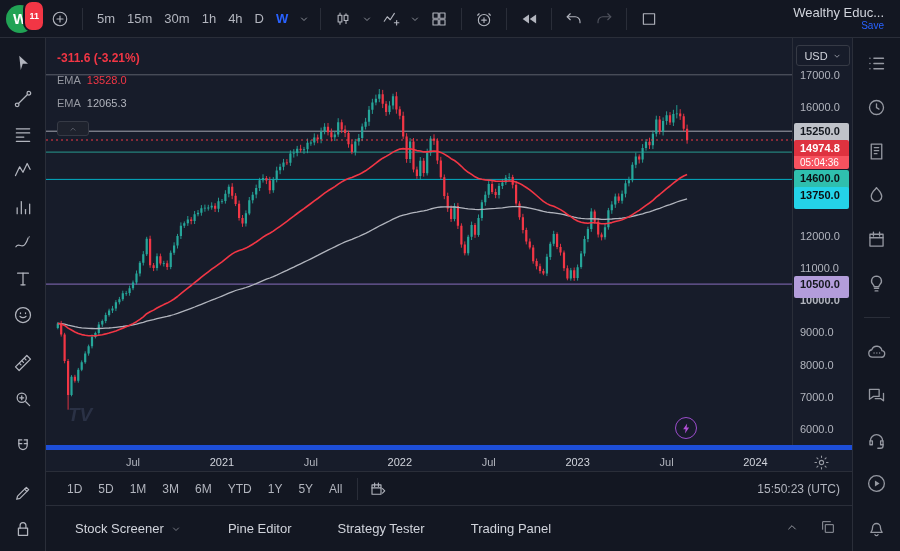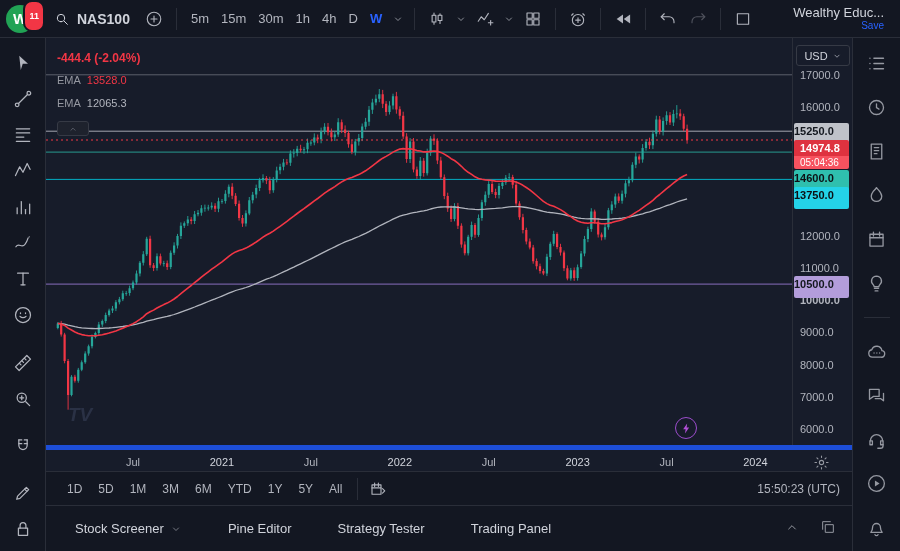--- a/index.html
+++ b/index.html
@@ -35,21 +35,21 @@
 .side-btn{width:24px;height:24px;display:flex;align-items:center;justify-content:center;color:#9598a1}
 .sdiv{width:26px;height:1px;background:#2a2e39;margin:1px 0}
 .side-btn.pinB{margin-top:auto}
 
 .main{position:absolute;top:38px;left:46px;width:806px;height:513px;display:flex;flex-direction:column;background:#171c2a}
 .plot-row{display:flex;height:407px;flex:none}
 .plot{position:relative;width:746px;height:407px}
 .plot>svg{position:absolute;inset:0}
 .price-axis{position:relative;width:60px;border-left:1px solid #2a2e39;font-size:11px}
 .tick{position:absolute;left:7px;color:#b2b5be;white-space:nowrap}
-.badge{position:absolute;left:1px;right:3px;height:22px;line-height:16px;border-radius:2px;font-size:11px;font-weight:600}
+.badge{position:absolute;left:1px;right:3px;height:22px;line-height:16px;padding-left:6px;border-radius:2px;font-size:11px;font-weight:600}
 .price-badge{position:absolute;left:1px;right:3px;border-radius:2px;overflow:hidden;color:#fff}
 .pb-price{height:16px;line-height:16px;padding-left:6px;font-size:11px;font-weight:700}
 .pb-cd{height:13px;line-height:13px;padding-left:6px;font-size:10px}
 .usd-select{position:absolute;top:7px;left:3px;width:54px;height:21px;border:1px solid #363a45;border-radius:3px;display:flex;align-items:center;justify-content:center;gap:4px;color:#d1d4dc;font-size:11px;background:#171c2a;z-index:3}
 .time-axis{position:relative;height:26px;border-top:5px solid #1d4ed8;font-size:11px;flex:none}
 .xtick{position:absolute;top:6px;transform:translateX(-50%);color:#b2b5be}
 .xtick.yr{color:#d1d4dc}
 .axis-gear{position:absolute;right:22px;top:4px;width:17px;height:17px;color:#9598a1;display:flex}
 
 .interval-bar{height:34px;border-top:1px solid #2a2e39;background:#131722;display:flex;align-items:center;padding:0 10px 0 14px;gap:2px;font-size:12px;flex:none}
@@ -73,29 +73,20 @@
 .boost{position:absolute;left:629px;top:379px;width:22px;height:22px;border:1.5px solid #9c4dcc;border-radius:50%;color:#b24fd8;display:flex;align-items:center;justify-content:center;background:rgba(23,28,42,.55);z-index:2}
 </style>
 </head>
 <body>
 
 <header class="topbar">
   <div class="logo-wrap">
     <div class="logo-circle">W</div>
     <div class="logo-badge">11</div>
   </div>
-  <button class="symbol-search">
-    <span class="icon i16" data-icon="search">
-        <svg viewBox="0 0 24 24">
-          <path d="M15.3 15.3 20 20" fill="none" stroke="currentColor" stroke-width="1.5" stroke-linecap="round" stroke-linejoin="round"></path>
-          <path d="M10.5 16a5.5 5.5 0 1 0 0-11 5.5 5.5 0 0 0 0 11Z" fill="none" stroke="currentColor" stroke-width="1.5" stroke-linecap="round" stroke-linejoin="round"></path>
-        </svg>
-      </span>
-    <span>NAS100</span>
-  </button>
   <button class="icon-btn">
       <span class="icon i18" data-icon="plus-circle">
         <svg viewBox="0 0 24 24">
           <path d="M12 21a9 9 0 1 0 0-18 9 9 0 0 0 0 18Z" fill="none" stroke="currentColor" stroke-width="1.5" stroke-linecap="round" stroke-linejoin="round"></path>
           <path d="M12 8v8" fill="none" stroke="currentColor" stroke-width="1.5" stroke-linecap="round" stroke-linejoin="round"></path>
           <path d="M8 12h8" fill="none" stroke="currentColor" stroke-width="1.5" stroke-linecap="round" stroke-linejoin="round"></path>
         </svg>
       </span>
     </button>
   <div class="vsep"></div>
@@ -448,21 +439,21 @@
           <path d="M0 246.1H746" stroke="#9575cd" stroke-width="1" fill="none" opacity="0.9"></path>
           <path d="M11.8 284.1V291.3M25.5 337.1V358.3M32.3 329.9V344.7M35.7 322.4V333.2M39.2 313.3V325.8M42.6 306.6V317.7M46.0 296.5V310.4M49.4 293.6V300.4M52.8 283.9V297.1M56.3 281.5V288.9M59.7 274.6V285.2M63.1 270.7V278.6M66.5 267.9V275.0M69.9 262.1V273.1M73.4 258.9V266.4M76.8 252.7V263.1M80.2 252.9V257.8M83.6 247.6V257.7M87.0 242.5V252.2M90.5 232.5V246.6M93.9 223.0V238.4M97.3 213.1V227.5M100.7 198.8V218.0M111.0 215.4V232.6M117.8 222.8V228.5M124.7 212.5V231.2M128.1 204.3V216.9M131.5 195.9V210.5M134.9 184.4V201.0M138.3 183.4V190.0M141.8 178.0V187.9M148.6 173.0V186.0M152.0 172.0V178.3M155.4 167.1V177.7M158.9 166.6V173.7M162.3 166.8V172.6M165.7 164.3V171.7M172.5 159.7V174.2M176.0 161.0V165.8M179.4 152.2V165.6M182.8 146.5V159.3M199.9 172.4V188.5M203.3 159.0V177.2M206.7 153.9V165.4M210.2 146.6V160.3M213.6 139.8V153.1M217.0 136.3V144.6M227.3 139.1V154.8M230.7 128.7V144.4M234.1 125.8V136.2M237.5 120.9V132.3M244.4 112.4V127.9M247.8 111.1V119.6M251.2 107.9V118.3M258.0 108.9V115.9M261.5 100.6V115.2M264.9 102.2V107.8M268.3 95.4V107.3M275.1 89.6V105.3M278.6 85.2V96.3M288.8 93.4V103.0M292.2 80.2V98.9M309.3 100.9V117.5M312.8 96.0V107.6M316.2 85.5V103.1M319.6 79.9V91.5M323.0 68.0V87.9M326.4 60.8V75.9M329.9 56.6V67.3M333.3 51.0V64.2M343.5 63.2V76.5M347.0 55.7V71.4M364.1 100.1V125.0M374.3 119.0V141.8M381.2 110.7V137.5M384.6 98.1V117.9M408.5 165.2V183.3M422.2 196.8V217.5M425.6 183.6V202.0M432.5 176.5V198.8M435.9 161.8V182.8M439.3 153.4V167.8M442.7 143.1V160.0M453.0 145.2V160.5M456.4 140.9V151.0M459.8 137.0V146.9M463.2 135.2V143.3M500.9 215.8V238.1M504.3 203.7V221.9M507.7 192.8V208.2M524.8 229.9V242.7M531.6 226.5V242.6M535.1 213.0V230.8M538.5 197.9V218.3M541.9 188.7V204.2M545.3 170.2V193.8M559.0 186.0V201.6M562.4 169.9V191.7M565.8 163.2V175.8M569.3 155.6V169.9M576.1 152.5V165.7M579.5 142.3V159.4M582.9 138.7V148.4M586.4 124.2V144.3M589.8 114.6V130.2M596.6 106.1V124.7M600.0 101.1V112.7M606.9 92.6V111.1M610.3 77.7V98.6M617.1 79.4V97.5M620.6 73.3V86.8M627.4 71.8V88.0M630.8 67.1V80.4" stroke="#26a69a" stroke-width="0.9" fill="none"></path>
           <path d="M15.2 282.9V298.6M18.6 294.8V325.3M22.1 321.0V371.7M28.9 336.8V344.6M104.1 197.7V229.8M107.6 225.0V233.1M114.4 215.6V227.4M121.2 222.5V231.9M145.2 179.1V186.3M169.1 165.2V174.0M186.2 145.2V161.2M189.6 155.1V168.1M193.1 162.5V182.6M196.5 177.0V188.9M220.4 138.0V146.1M223.8 138.8V155.8M240.9 121.1V127.1M254.6 106.8V114.5M271.7 96.5V105.2M282.0 85.0V97.4M285.4 90.5V103.3M295.7 81.5V95.1M299.1 87.4V99.1M302.5 92.8V109.7M305.9 102.3V116.2M336.7 51.9V70.1M340.1 63.1V77.9M350.4 53.9V75.7M353.8 68.3V81.3M357.2 73.7V101.1M360.6 95.2V124.8M367.5 100.0V134.4M370.9 128.6V140.8M377.7 120.1V138.7M388.0 96.3V106.9M391.4 100.3V126.1M394.8 118.8V141.3M398.3 136.5V161.2M401.7 154.7V173.9M405.1 167.5V183.9M411.9 164.9V191.0M415.4 185.3V209.7M418.8 203.4V217.4M429.0 185.1V199.9M446.1 142.7V156.0M449.6 150.7V160.2M466.7 136.8V150.4M470.1 143.1V167.8M473.5 163.2V181.8M476.9 175.8V195.4M480.3 189.7V206.4M483.8 200.5V211.4M487.2 206.9V225.7M490.6 220.5V231.4M494.0 225.6V235.6M497.4 230.8V237.2M511.1 194.3V211.2M514.5 205.8V217.6M518.0 212.5V233.1M521.4 227.4V242.3M528.2 229.5V242.9M548.7 171.6V185.8M552.2 180.3V199.5M555.6 194.5V202.4M572.7 155.4V165.1M593.2 116.4V125.5M603.5 99.7V111.0M613.7 78.0V96.4M624.0 74.1V87.0M634.2 71.2V81.9M637.7 75.7V93.2M641.1 86.6V105.7" stroke="#f23645" stroke-width="0.9" fill="none"></path>
           <path d="M10.7 285.5h2.2v4.5h-2.2ZM24.4 338.7h2.2v18.4h-2.2ZM31.2 331.7h2.2v11.0h-2.2ZM34.6 324.2h2.2v7.6h-2.2ZM38.1 315.5h2.2v8.7h-2.2ZM41.5 308.2h2.2v7.2h-2.2ZM44.9 298.9h2.2v9.3h-2.2ZM48.3 295.1h2.2v3.8h-2.2ZM51.7 286.4h2.2v8.7h-2.2ZM55.2 283.0h2.2v3.4h-2.2ZM58.6 277.1h2.2v5.9h-2.2ZM62.0 272.6h2.2v4.5h-2.2ZM65.4 270.4h2.2v2.2h-2.2ZM68.8 264.2h2.2v6.2h-2.2ZM72.3 261.3h2.2v2.9h-2.2ZM75.7 255.2h2.2v6.1h-2.2ZM79.1 255.0h2.2v0.8h-2.2ZM82.5 250.3h2.2v4.7h-2.2ZM85.9 244.4h2.2v5.9h-2.2ZM89.4 235.5h2.2v8.9h-2.2ZM92.8 224.7h2.2v10.8h-2.2ZM96.2 216.2h2.2v8.5h-2.2ZM99.6 200.8h2.2v15.4h-2.2ZM109.9 218.2h2.2v11.9h-2.2ZM116.7 225.3h2.2v0.8h-2.2ZM123.6 214.8h2.2v14.1h-2.2ZM127.0 207.4h2.2v7.4h-2.2ZM130.4 197.9h2.2v9.5h-2.2ZM133.8 187.8h2.2v10.2h-2.2ZM137.2 185.3h2.2v2.5h-2.2ZM140.7 181.4h2.2v3.9h-2.2ZM147.5 176.3h2.2v6.6h-2.2ZM150.9 174.7h2.2v1.6h-2.2ZM154.3 170.2h2.2v4.5h-2.2ZM157.8 169.7h2.2v0.8h-2.2ZM161.2 169.6h2.2v0.8h-2.2ZM164.6 167.7h2.2v1.9h-2.2ZM171.4 163.2h2.2v7.5h-2.2ZM174.9 163.0h2.2v0.8h-2.2ZM178.3 155.8h2.2v7.2h-2.2ZM181.7 148.8h2.2v7.0h-2.2ZM198.8 175.3h2.2v10.3h-2.2ZM202.2 162.3h2.2v13.1h-2.2ZM205.6 156.7h2.2v5.6h-2.2ZM209.1 150.1h2.2v6.5h-2.2ZM212.5 142.2h2.2v7.9h-2.2ZM215.9 140.0h2.2v2.2h-2.2ZM226.2 141.6h2.2v10.6h-2.2ZM229.6 132.4h2.2v9.2h-2.2ZM233.0 128.7h2.2v3.6h-2.2ZM236.4 124.4h2.2v4.3h-2.2ZM243.3 115.6h2.2v9.1h-2.2ZM246.7 114.8h2.2v0.8h-2.2ZM250.1 110.8h2.2v4.1h-2.2ZM256.9 111.2h2.2v1.0h-2.2ZM260.4 104.7h2.2v6.6h-2.2ZM263.8 104.6h2.2v0.8h-2.2ZM267.2 99.4h2.2v5.2h-2.2ZM274.0 93.5h2.2v7.8h-2.2ZM277.5 88.7h2.2v4.8h-2.2ZM287.7 96.5h2.2v2.7h-2.2ZM291.1 84.3h2.2v12.2h-2.2ZM308.2 103.6h2.2v10.3h-2.2ZM311.7 100.0h2.2v3.6h-2.2ZM315.1 88.6h2.2v11.3h-2.2ZM318.5 83.8h2.2v4.9h-2.2ZM321.9 71.8h2.2v12.0h-2.2ZM325.3 64.4h2.2v7.3h-2.2ZM328.8 60.7h2.2v3.7h-2.2ZM332.2 56.3h2.2v4.4h-2.2ZM342.4 67.6h2.2v6.5h-2.2ZM345.9 58.3h2.2v9.3h-2.2ZM363.0 103.6h2.2v17.5h-2.2ZM373.2 122.7h2.2v15.4h-2.2ZM380.1 114.7h2.2v20.5h-2.2ZM383.5 100.4h2.2v14.3h-2.2ZM407.4 168.1h2.2v13.0h-2.2ZM421.1 198.8h2.2v16.4h-2.2ZM424.5 186.9h2.2v11.9h-2.2ZM431.4 180.0h2.2v16.9h-2.2ZM434.8 164.2h2.2v15.7h-2.2ZM438.2 156.8h2.2v7.4h-2.2ZM441.6 146.0h2.2v10.8h-2.2ZM451.9 148.1h2.2v8.8h-2.2ZM455.3 144.4h2.2v3.7h-2.2ZM458.7 139.7h2.2v4.8h-2.2ZM462.1 139.0h2.2v0.8h-2.2ZM499.8 218.8h2.2v16.6h-2.2ZM503.2 205.8h2.2v13.1h-2.2ZM506.6 196.1h2.2v9.7h-2.2ZM523.7 232.2h2.2v8.2h-2.2ZM530.5 229.2h2.2v10.8h-2.2ZM534.0 215.5h2.2v13.6h-2.2ZM537.4 201.0h2.2v14.6h-2.2ZM540.8 191.1h2.2v9.9h-2.2ZM544.2 173.6h2.2v17.5h-2.2ZM557.9 189.3h2.2v9.9h-2.2ZM561.3 172.3h2.2v17.0h-2.2ZM564.7 166.5h2.2v5.8h-2.2ZM568.2 158.5h2.2v8.0h-2.2ZM575.0 155.8h2.2v7.0h-2.2ZM578.4 145.2h2.2v10.6h-2.2ZM581.8 142.3h2.2v2.9h-2.2ZM585.3 126.8h2.2v15.5h-2.2ZM588.7 118.5h2.2v8.3h-2.2ZM595.5 110.1h2.2v11.5h-2.2ZM598.9 103.7h2.2v6.4h-2.2ZM605.8 95.7h2.2v11.5h-2.2ZM609.2 81.6h2.2v14.1h-2.2ZM616.0 82.9h2.2v10.5h-2.2ZM619.5 77.2h2.2v5.7h-2.2ZM626.3 76.0h2.2v8.4h-2.2ZM629.7 75.5h2.2v0.8h-2.2Z" fill="#26a69a"></path>
           <path d="M14.1 285.5h2.2v11.0h-2.2ZM17.5 296.4h2.2v26.7h-2.2ZM21.0 323.1h2.2v33.9h-2.2ZM27.8 338.7h2.2v4.0h-2.2ZM103.0 200.8h2.2v26.4h-2.2ZM106.5 227.3h2.2v2.8h-2.2ZM113.3 218.2h2.2v7.4h-2.2ZM120.1 225.3h2.2v3.6h-2.2ZM144.1 181.4h2.2v1.5h-2.2ZM168.0 167.7h2.2v3.1h-2.2ZM185.1 148.8h2.2v9.0h-2.2ZM188.5 157.8h2.2v8.1h-2.2ZM192.0 165.8h2.2v14.1h-2.2ZM195.4 179.9h2.2v5.7h-2.2ZM219.3 140.0h2.2v2.5h-2.2ZM222.7 142.6h2.2v9.7h-2.2ZM239.8 124.4h2.2v0.8h-2.2ZM253.5 110.8h2.2v1.5h-2.2ZM270.6 99.4h2.2v1.9h-2.2ZM280.9 88.7h2.2v5.6h-2.2ZM284.3 94.3h2.2v5.0h-2.2ZM294.6 84.3h2.2v7.2h-2.2ZM298.0 91.5h2.2v3.5h-2.2ZM301.4 95.0h2.2v11.3h-2.2ZM304.8 106.3h2.2v7.6h-2.2ZM335.6 56.3h2.2v9.4h-2.2ZM339.0 65.7h2.2v8.3h-2.2ZM349.3 58.3h2.2v13.1h-2.2ZM352.7 71.3h2.2v6.5h-2.2ZM356.1 77.8h2.2v20.7h-2.2ZM359.5 98.5h2.2v22.6h-2.2ZM366.4 103.6h2.2v28.0h-2.2ZM369.8 131.6h2.2v6.5h-2.2ZM376.6 122.7h2.2v12.4h-2.2ZM386.9 100.4h2.2v2.4h-2.2ZM390.3 102.8h2.2v19.8h-2.2ZM393.7 122.6h2.2v16.7h-2.2ZM397.2 139.3h2.2v18.7h-2.2ZM400.6 158.0h2.2v12.4h-2.2ZM404.0 170.4h2.2v10.7h-2.2ZM410.8 168.1h2.2v19.7h-2.2ZM414.3 187.8h2.2v18.8h-2.2ZM417.7 206.6h2.2v8.7h-2.2ZM427.9 186.9h2.2v9.9h-2.2ZM445.0 146.0h2.2v7.9h-2.2ZM448.5 153.9h2.2v3.0h-2.2ZM465.6 139.0h2.2v7.8h-2.2ZM469.0 146.8h2.2v18.6h-2.2ZM472.4 165.4h2.2v13.8h-2.2ZM475.8 179.2h2.2v12.9h-2.2ZM479.2 192.1h2.2v11.4h-2.2ZM482.7 203.5h2.2v6.1h-2.2ZM486.1 209.6h2.2v13.6h-2.2ZM489.5 223.1h2.2v5.2h-2.2ZM492.9 228.3h2.2v4.7h-2.2ZM496.3 233.1h2.2v2.4h-2.2ZM510.0 196.1h2.2v12.9h-2.2ZM513.4 209.0h2.2v5.6h-2.2ZM516.9 214.6h2.2v15.7h-2.2ZM520.3 230.3h2.2v10.1h-2.2ZM527.1 232.2h2.2v7.8h-2.2ZM547.6 173.6h2.2v10.1h-2.2ZM551.1 183.7h2.2v12.7h-2.2ZM554.5 196.4h2.2v2.8h-2.2ZM571.6 158.5h2.2v4.3h-2.2ZM592.1 118.5h2.2v3.0h-2.2ZM602.4 103.7h2.2v3.5h-2.2ZM612.6 81.6h2.2v11.7h-2.2ZM622.9 77.2h2.2v7.2h-2.2ZM633.1 75.5h2.2v2.7h-2.2ZM636.6 78.2h2.2v12.6h-2.2ZM640.0 90.8h2.2v11.2h-2.2Z" fill="#f23645"></path>
           <path d="M11.8 285.5L15.2 285.6L18.6 286.2L22.1 287.2L25.5 287.9L28.9 288.7L32.3 289.3L35.7 289.8L39.2 290.1L42.6 290.4L46.0 290.5L49.4 290.6L52.8 290.5L56.3 290.4L59.7 290.2L63.1 290.0L66.5 289.7L69.9 289.3L73.4 288.9L76.8 288.5L80.2 288.0L83.6 287.5L87.0 286.8L90.5 286.1L93.9 285.2L97.3 284.3L100.7 283.1L104.1 282.3L107.6 281.6L111.0 280.7L114.4 279.9L117.8 279.1L121.2 278.4L124.7 277.5L128.1 276.5L131.5 275.4L134.9 274.1L138.3 272.9L141.8 271.6L145.2 270.3L148.6 269.0L152.0 267.6L155.4 266.3L158.9 264.9L162.3 263.5L165.7 262.2L169.1 260.9L172.5 259.5L176.0 258.1L179.4 256.7L182.8 255.2L186.2 253.8L189.6 252.5L193.1 251.5L196.5 250.6L199.9 249.5L203.3 248.3L206.7 247.0L210.2 245.6L213.6 244.1L217.0 242.6L220.4 241.2L223.8 240.0L227.3 238.6L230.7 237.1L234.1 235.5L237.5 233.9L240.9 232.4L244.4 230.7L247.8 229.1L251.2 227.4L254.6 225.8L258.0 224.2L261.5 222.5L264.9 220.8L268.3 219.1L271.7 217.4L275.1 215.6L278.6 213.8L282.0 212.1L285.4 210.5L288.8 208.9L292.2 207.2L295.7 205.5L299.1 203.9L302.5 202.6L305.9 201.3L309.3 199.9L312.8 198.5L316.2 196.9L319.6 195.3L323.0 193.6L326.4 191.8L329.9 189.9L333.3 188.0L336.7 186.3L340.1 184.7L343.5 183.0L347.0 181.2L350.4 179.7L353.8 178.2L357.2 177.1L360.6 176.3L364.1 175.3L367.5 174.7L370.9 174.1L374.3 173.4L377.7 172.9L381.2 172.1L384.6 171.0L388.0 170.1L391.4 169.4L394.8 169.0L398.3 168.8L401.7 168.8L405.1 169.0L408.5 169.0L411.9 169.3L415.4 169.8L418.8 170.4L422.2 170.8L425.6 171.1L429.0 171.4L432.5 171.6L435.9 171.4L439.3 171.2L442.7 170.9L446.1 170.6L449.6 170.4L453.0 170.1L456.4 169.8L459.8 169.3L463.2 168.9L466.7 168.6L470.1 168.6L473.5 168.7L476.9 169.0L480.3 169.5L483.8 170.1L487.2 170.8L490.6 171.7L494.0 172.5L497.4 173.4L500.9 174.1L504.3 174.5L507.7 174.8L511.1 175.3L514.5 175.9L518.0 176.6L521.4 177.5L524.8 178.3L528.2 179.2L531.6 179.9L535.1 180.4L538.5 180.7L541.9 180.8L545.3 180.7L548.7 180.8L552.2 181.0L555.6 181.3L559.0 181.4L562.4 181.2L565.8 181.0L569.3 180.7L572.7 180.5L576.1 180.1L579.5 179.6L582.9 179.1L586.4 178.3L589.8 177.5L593.2 176.7L596.6 175.8L600.0 174.7L603.5 173.8L606.9 172.7L610.3 171.4L613.7 170.3L617.1 169.0L620.6 167.7L624.0 166.6L627.4 165.3L630.8 164.0L634.2 162.8L637.7 161.8L641.1 160.9" stroke="#b2b5be" stroke-width="1.3" fill="none" stroke-linejoin="round"></path>
           <path d="M11.8 285.5L15.2 285.9L18.6 287.4L22.1 290.1L25.5 292.0L28.9 294.0L32.3 295.5L35.7 296.6L39.2 297.3L42.6 297.8L46.0 297.8L49.4 297.7L52.8 297.3L56.3 296.7L59.7 295.9L63.1 295.0L66.5 294.0L69.9 292.9L73.4 291.6L76.8 290.2L80.2 288.8L83.6 287.3L87.0 285.6L90.5 283.7L93.9 281.4L97.3 278.8L100.7 275.7L104.1 273.8L107.6 272.1L111.0 270.0L114.4 268.3L117.8 266.6L121.2 265.1L124.7 263.1L128.1 261.0L131.5 258.5L134.9 255.7L138.3 252.9L141.8 250.1L145.2 247.5L148.6 244.7L152.0 242.0L155.4 239.2L158.9 236.4L162.3 233.8L165.7 231.2L169.1 228.8L172.5 226.3L176.0 223.8L179.4 221.1L182.8 218.3L186.2 215.9L189.6 213.9L193.1 212.6L196.5 211.6L199.9 210.1L203.3 208.3L206.7 206.2L210.2 204.0L213.6 201.6L217.0 199.2L220.4 197.0L223.8 195.2L227.3 193.1L230.7 190.7L234.1 188.3L237.5 185.8L240.9 183.4L244.4 180.7L247.8 178.2L251.2 175.5L254.6 173.0L258.0 170.6L261.5 168.0L264.9 165.5L268.3 162.9L271.7 160.5L275.1 157.9L278.6 155.2L282.0 152.8L285.4 150.7L288.8 148.6L292.2 146.1L295.7 143.9L299.1 142.0L302.5 140.6L305.9 139.5L309.3 138.1L312.8 136.6L316.2 134.8L319.6 132.8L323.0 130.4L326.4 127.8L329.9 125.2L333.3 122.5L336.7 120.2L340.1 118.4L343.5 116.4L347.0 114.1L350.4 112.5L353.8 111.1L357.2 110.6L360.6 111.0L364.1 110.7L367.5 111.6L370.9 112.6L374.3 113.0L377.7 113.9L381.2 113.9L384.6 113.4L388.0 113.0L391.4 113.3L394.8 114.4L398.3 116.1L401.7 118.2L405.1 120.7L408.5 122.5L411.9 125.1L415.4 128.3L418.8 131.7L422.2 134.3L425.6 136.4L429.0 138.8L432.5 140.4L435.9 141.3L439.3 141.9L442.7 142.1L446.1 142.5L449.6 143.1L453.0 143.3L456.4 143.3L459.8 143.2L463.2 143.0L466.7 143.2L470.1 144.1L473.5 145.4L476.9 147.3L480.3 149.5L483.8 151.8L487.2 154.6L490.6 157.5L494.0 160.5L497.4 163.4L500.9 165.6L504.3 167.2L507.7 168.3L511.1 169.9L514.5 171.6L518.0 173.9L521.4 176.5L524.8 178.7L528.2 181.1L531.6 183.0L535.1 184.3L538.5 184.9L541.9 185.2L545.3 184.7L548.7 184.7L552.2 185.2L555.6 185.7L559.0 185.8L562.4 185.3L565.8 184.6L569.3 183.6L572.7 182.7L576.1 181.7L579.5 180.3L582.9 178.8L586.4 176.7L589.8 174.4L593.2 172.4L596.6 169.9L600.0 167.3L603.5 165.0L606.9 162.3L610.3 159.1L613.7 156.5L617.1 153.6L620.6 150.6L624.0 148.0L627.4 145.2L630.8 142.5L634.2 140.0L637.7 138.0L641.1 136.6" stroke="#f23645" stroke-width="1.6" fill="none" stroke-linejoin="round"></path>
           <path d="M0 102.0H746" stroke="#f23645" stroke-width="1" stroke-dasharray="2 3" fill="none"></path>
         </svg>
       <div class="legend">
-        <div class="change">-444.4 (-2.04%)</div>
+        <div class="change">-311.6 (-3.21%)</div>
         <div class="ema-row">
           <span>EMA</span><span class="val1">13528.0</span>
         </div>
         <div class="ema-row">
           <span>EMA</span><span class="val2">12065.3</span>
         </div>
         <button class="collapse-btn">
           <span class="icon i10" data-icon="chevron-up">
               <svg viewBox="0 0 24 24">
                 <path d="m7 15 5-5 5 5" fill="none" stroke="currentColor" stroke-width="1.5" stroke-linecap="round" stroke-linejoin="round"></path>

